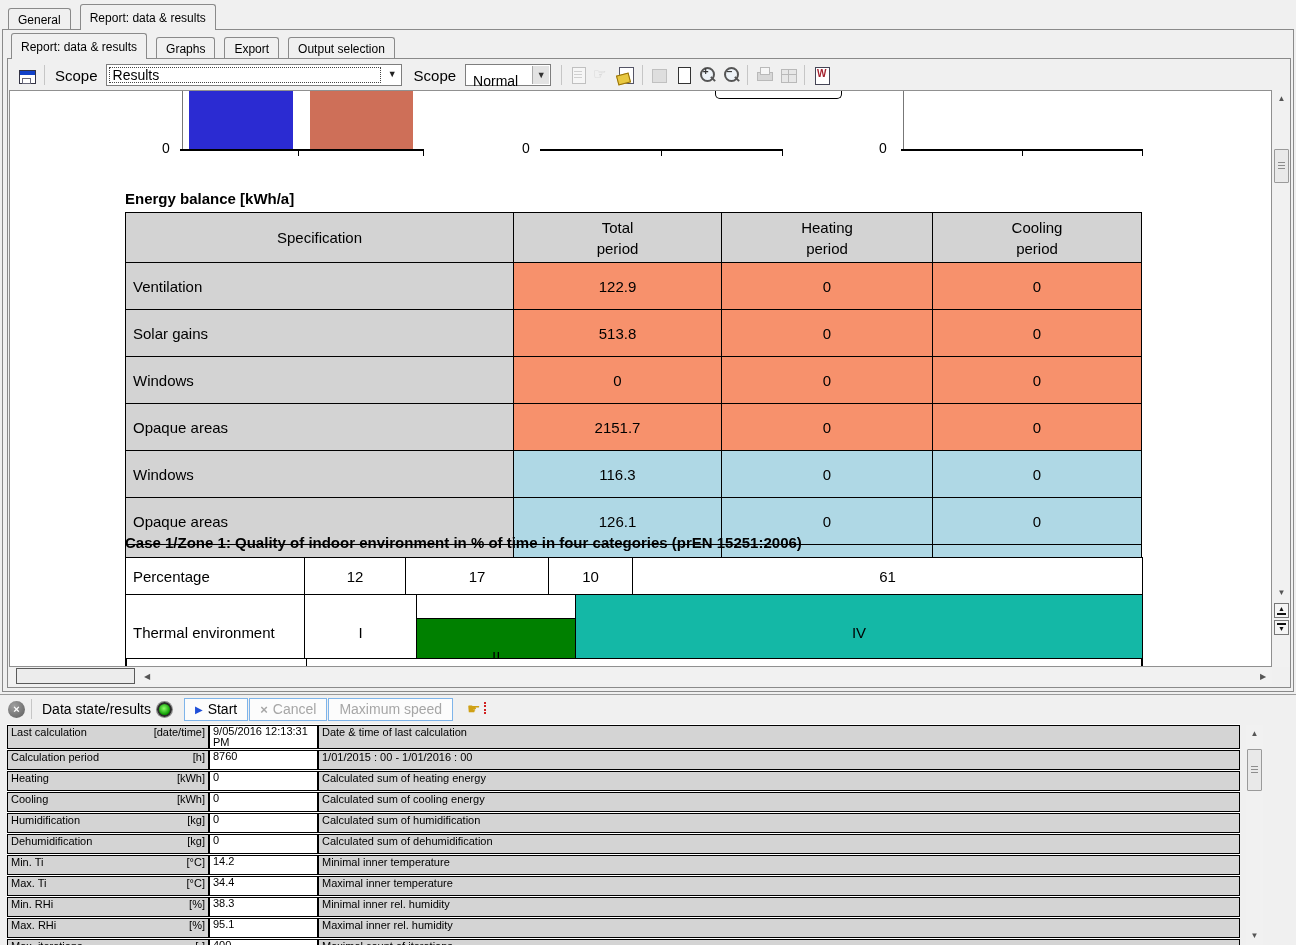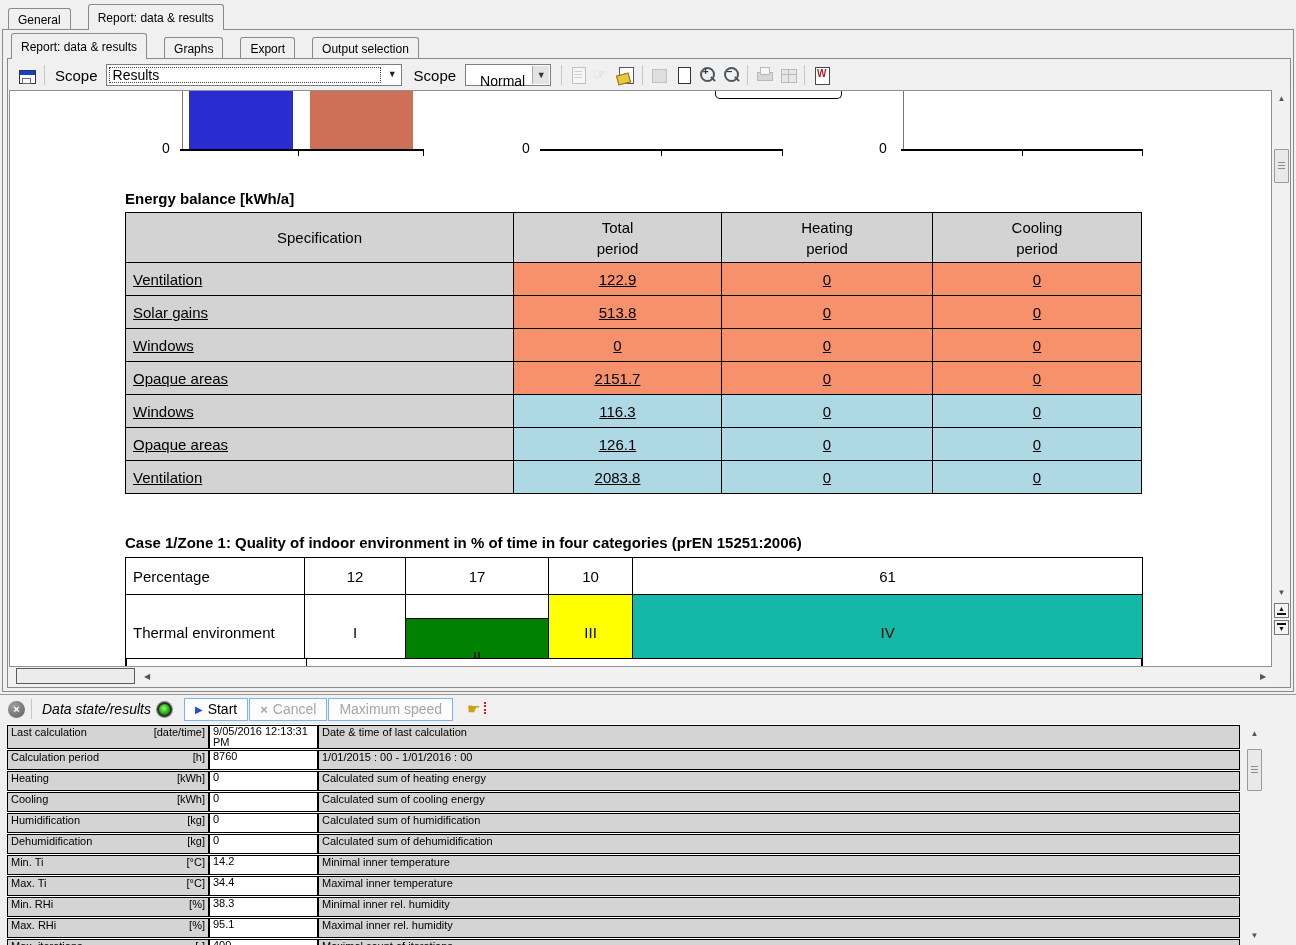--- a/index.html
+++ b/index.html
@@ -6,40 +6,40 @@
   body {
     width: 1296px; height: 945px; overflow: hidden;
     background: #F0F0F0;
     font-family: "Liberation Sans", sans-serif;
     color: #000;
     position: relative;
   }
   .abs { position: absolute; }
 
   
-  .tabbar { display: flex; align-items: flex-end; gap: 16px; }
+  .tabbar { display: flex; align-items: flex-end; gap: 8px; }
   .tab {
     background: #F0F0F0; border: 1px solid #8a8a8a; border-bottom: none;
     border-radius: 3px 3px 0 0; padding: 0 9px;
     font-size: 12px; display: flex; align-items: center;
     height: 22px; margin-right: 1px; cursor: default; white-space: nowrap;
   }
   .tab.active { height: 26px; position: relative; z-index: 3; background: #F0F0F0; box-shadow: 0 2px 0 #F0F0F0; }
   .page { background: #F0F0F0; border: 1px solid #8a8a8a; }
 
   
   .toolbar { display: flex; align-items: center; height: 26px; font-size: 15px; }
   .tbtn { width: 26px; height: 22px; display: flex; align-items: center; justify-content: center; }
   .vsep { width: 1px; height: 20px; background: #c6c6c6; margin: 0 4px; }
   .combo-flat { background: #fff; border: 1px solid #7e7e7e; height: 22px; position: relative; font-size: 14px; display: flex; align-items: center; }
   .combo-flat .ctext { padding-left: 6px; }
   .combo-flat .focusrect { position: absolute; left: 2px; top: 2px; right: 20px; bottom: 2px; border: 1px dotted #444; pointer-events: none; }
   .combo-flat .arrow { position: absolute; right: 4px; top: 4px; font-size: 9px; color: #222; }
   .combo3d { background: #fff; border: 1px solid #7e7e7e; height: 22px; position: relative; font-size: 14px; display: flex; align-items: center; }
-  .combo3d .ctext { padding-left: 14px; margin-top: 12px; }
+  .combo3d .ctext { padding-left: 7px; margin-top: 12px; }
   .combo3d .dbtn { position: absolute; right: 1px; top: 1px; bottom: 1px; width: 17px; background: #E3E3E3; border-left: 1px solid #aaa; display: flex; align-items: center; justify-content: center; font-size: 9px; color: #333; }
 
   
   .icon { width: 20px; height: 20px; margin: 0 2px; position: relative; display: inline-block; }
   .icon.dis { opacity: .45; filter: grayscale(1); }
   .ic-window { width: 17px; height: 14px; background: #fff; border: 1px solid #334; margin-top: 3px; }
   .ic-window::before { content: ""; position: absolute; left: 0; right: 0; top: 0; height: 4px; background: #1141C9; }
   .ic-window::after { content: ""; position: absolute; left: 2px; top: 7px; width: 7px; height: 4px; border: 1px solid #667; }
   .ic-doc::before { content: ""; position: absolute; left: 4px; top: 2px; width: 12px; height: 15px; background: #fff; border: 1px solid #888; box-shadow: inset 0 -3px 0 #fff; }
   .ic-doc::after { content: ""; position: absolute; left: 6px; top: 6px; width: 8px; height: 7px; background: repeating-linear-gradient(#aaa 0 1px, transparent 1px 3px); }
@@ -66,21 +66,21 @@
   .vaxis { width: 1px; background: #777; }
   .zero { font-size: 14px; }
   .bar { position: absolute; }
   .fragbox { border: 1px solid #000; border-top: none; border-radius: 0 0 5px 5px; background: #fff; }
 
   .rtitle { font-size: 15px; font-weight: bold; white-space: nowrap; }
 
   table.energy { border-collapse: collapse; table-layout: fixed; font-size: 15px; }
   table.energy th, table.energy td { border: 1px solid #000; text-align: center; vertical-align: middle; padding: 0; }
   table.energy th { background: var(--hdr); font-weight: normal; white-space: pre-line; height: 50px; line-height: 21px; }
-  table.energy td { height: 33px; text-decoration: underline; }
+  table.energy td { height: 47px; }
   table.energy td.spec { background: var(--hdr); text-align: left; padding-left: 7px; }
   table.energy tr.warm td.val { background: var(--warm); }
   table.energy tr.cool td.val { background: var(--cool); }
 
   .qtable { font-size: 15px; }
   .qrow { display: flex; }
   .qcell { border: 1px solid #000; margin: -1px 0 0 -1px; display: flex; align-items: center; justify-content: center; background: #fff; flex-basis: 0; }
   .qlabel { flex: 0 0 180px; justify-content: flex-start; padding-left: 7px; }
   .qrow1 .qcell { height: 38px; }
   .qrow2 .qcell { height: 76px; }
@@ -313,21 +313,20 @@
             </div>
         </div>
         <div class="qrow qrow2">
           <div class="qcell qlabel two" style="width:180px; white-space:normal;">Thermal environment</div>
           <div style="display:flex; flex:1;">
 
               <div class="qcell" style="flex-grow: 12; background: rgb(255, 255, 255);">I</div>
 
               <div class="qcell" style="flex-grow: 17; background: rgb(0, 128, 0); margin-top: 23px;">II</div>
 
-              <div class="qcell" style="flex-grow: 10; background: rgb(255, 255, 0);">III</div>
 
               <div class="qcell" style="flex-grow: 61; background: #14b8a6;">IV</div>
             </div>
         </div>
       </div>
 
       <div class="abs" style="left:116px; top:567px; width:1016px; height:12px; border:1px solid #000; border-bottom:none; background:#fff;">
         <div class="abs" style="left:179px; top:0; width:1px; height:12px; background:#000;"></div>
       </div>
     </div>
@@ -348,21 +347,21 @@
       <div class="abs sb-btn" style="left:1246px; top:0; width:16px; height:16px;">▶</div>
     </div>
   </div>
 </div>
 
 <div class="abs bpanel" style="left:0; top:694px; width:1296px; height:251px;">
 
   <div class="bheader">
     <span class="closebtn" style="margin-left:8px;">×</span>
     <span class="vsep" style="margin:0 6px;"></span>
-    <span style="margin:0 6px 0 4px;font-style:italic;">Data state/results</span>
+    <span style="margin:0 6px 0 4px;">Data state/results</span>
     <span class="led"></span>
     <span style="width:12px;"></span>
     <div class="bbtn">
       <span class="glyph" style="color:#1F4FD8;">▶</span>
       <span>Start</span>
     </div>
     <div class="bbtn disabled" style="margin-left:1px;">
       <span class="glyph" style="font-size:13px; font-weight:bold; color:#A6A6A6;">×</span>
       <span>Cancel</span>
     </div>

